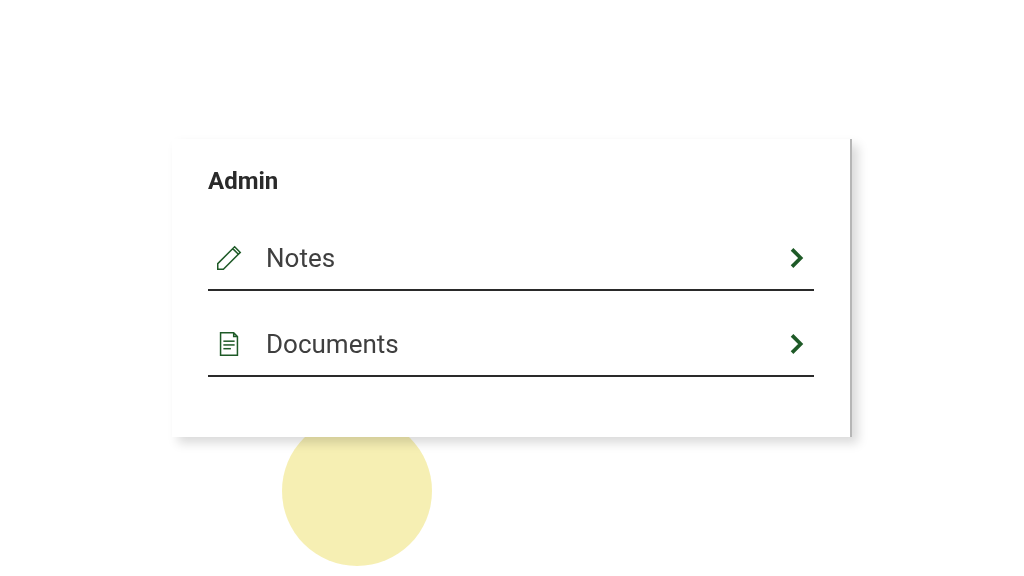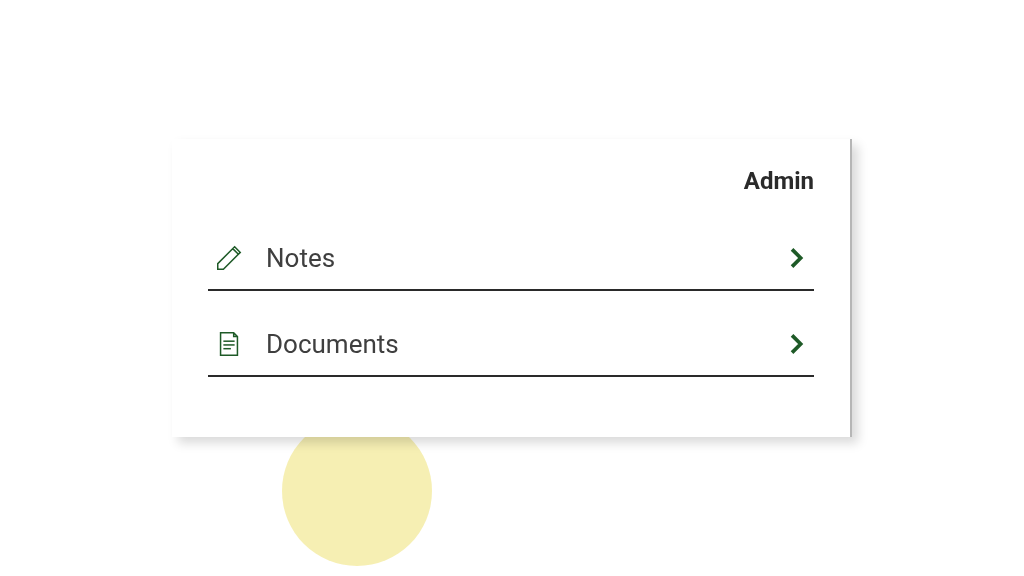--- a/index.html
+++ b/index.html
@@ -18,21 +18,20 @@
       position: relative;
       padding: 28px 36px 60px 36px;
       box-shadow: 6px 6px 10px rgba(0,0,0,0.15);
       border-right: 2px solid #b6b6b6;
     }
     .card-title {
       font-size: 24px;
       font-weight: 700;
       color: #2a2a2a;
       margin-bottom: 28px;
-      text-align: right;
     }
     .menu-item {
       display: flex;
       align-items: center;
       padding: 18px 6px 14px 4px;
       border-bottom: 2.5px solid #2a2a2a;
       cursor: pointer;
       margin-bottom: 18px;
       position: relative;
     }

